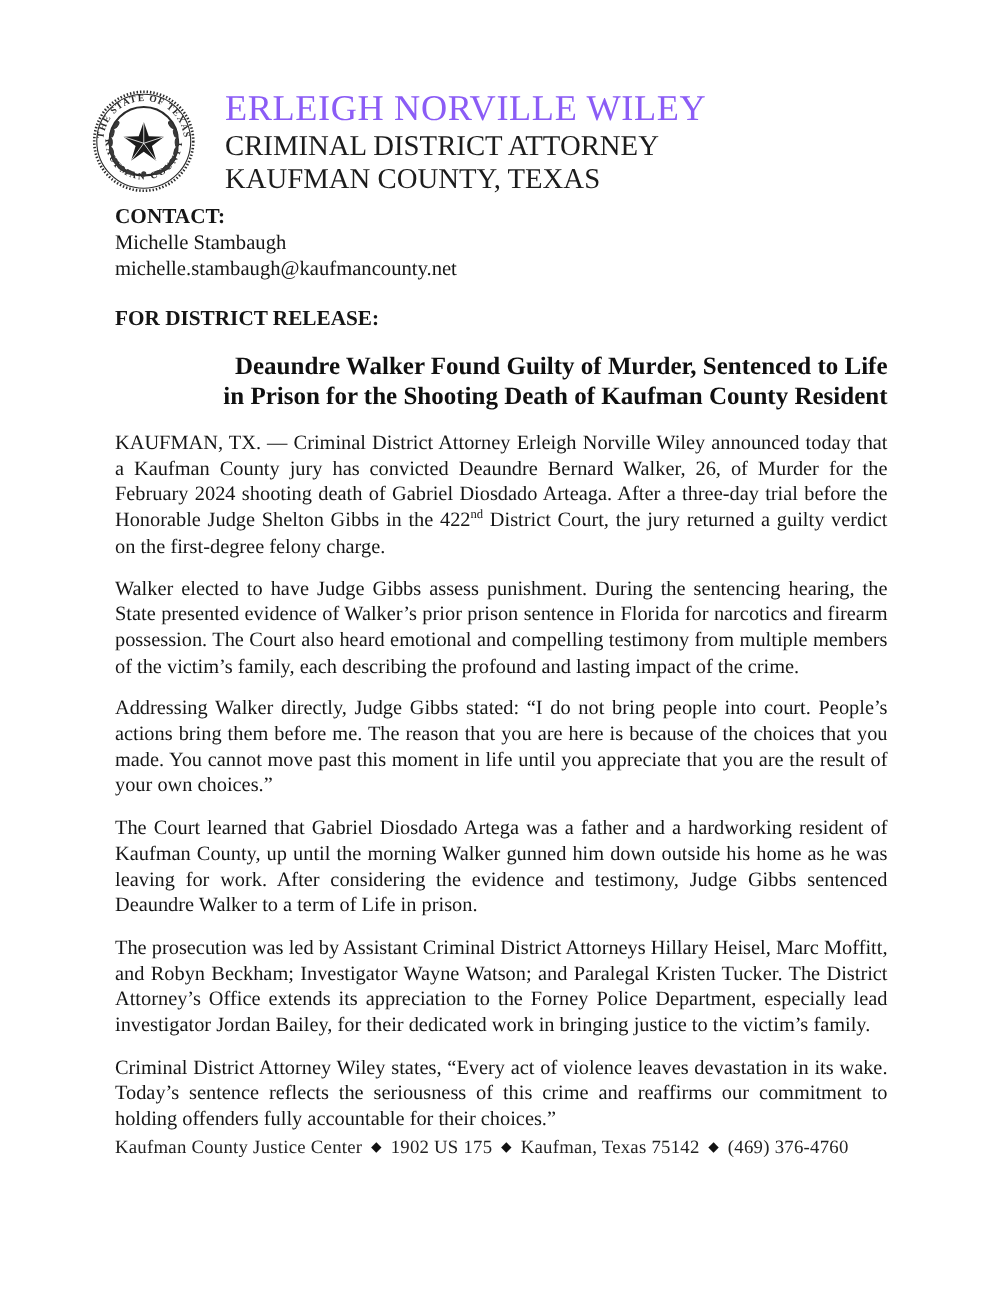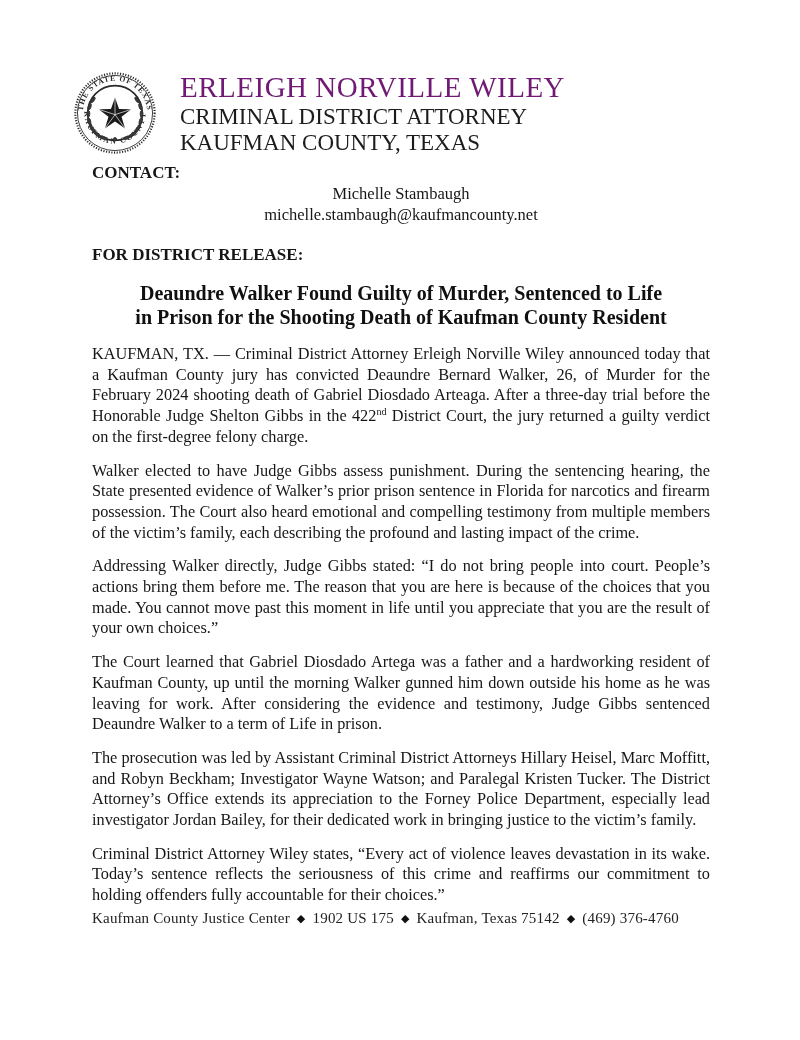--- a/index.html
+++ b/index.html
@@ -25,39 +25,39 @@
     margin-left: -26px;
   }
   .seal { width: 98px; height: 98px; flex: 0 0 auto; }
   .seal-text { font-family: "Liberation Serif", serif; font-weight: bold; fill: #2a2a2a; }
   .seal-text-top { font-size: 9.3px; letter-spacing: 1.1px; }
   .seal-text-bottom { font-size: 9.3px; letter-spacing: 2.2px; }
   .lh-text { padding-top: 6px; }
   .lh-name {
     font-size: 29px;
     letter-spacing: 0.5px;
-    color: #701a75;
+    color: #8b5cf6;
     line-height: 34px;
   }
   .lh-title, .lh-county {
     font-size: 23px;
     color: #1c1c1c;
     line-height: 26px;
   }
 
   
   .contact-block { }
   .release-block { margin-top: 19px; }
   .block-label { font-weight: bold; font-size: 17px; line-height: 21px; }
-  .block-line  { font-size: 16.5px; line-height: 21px; text-align: center; }
+  .block-line  { font-size: 16.5px; line-height: 21px; }
 
   
   .headline {
     margin-top: 17px;
-    text-align: center;
+    text-align: right;
     font-weight: bold;
     font-size: 20px;
     line-height: 23.5px;
     color: #101010;
   }
 
   
   .body-copy { margin-top: 15px; }
   .body-copy p {
     font-size: 16.3px;

